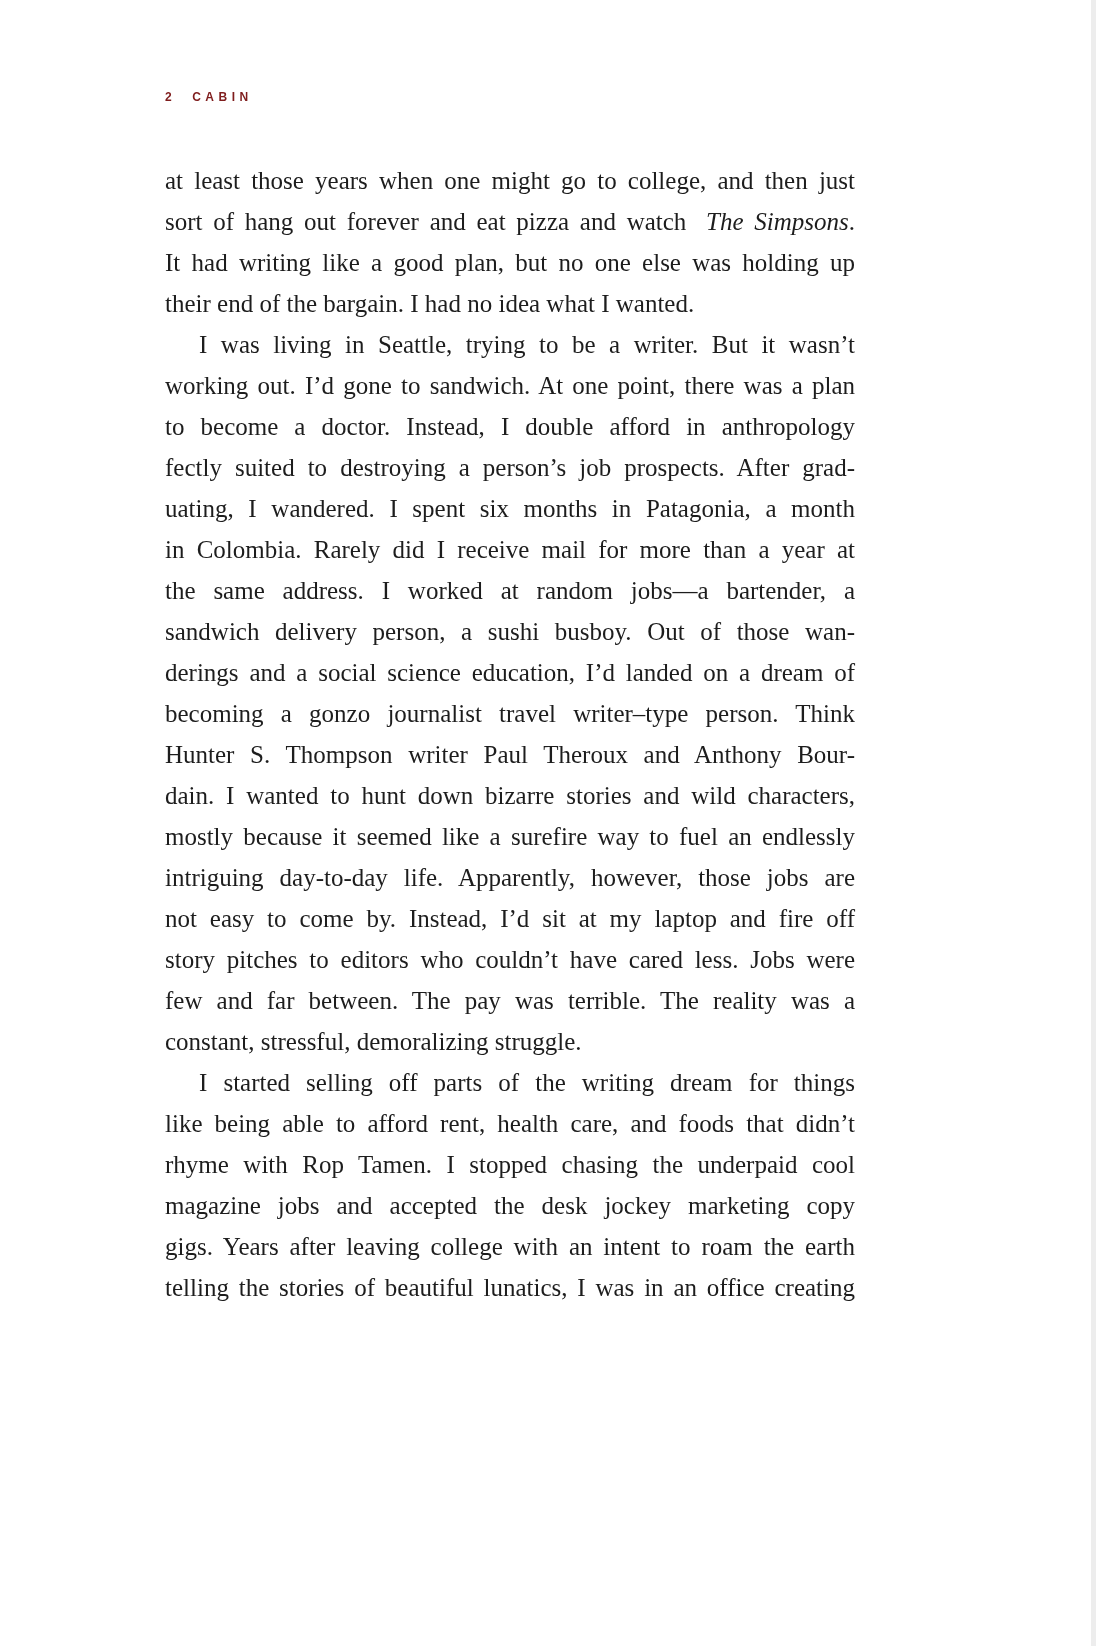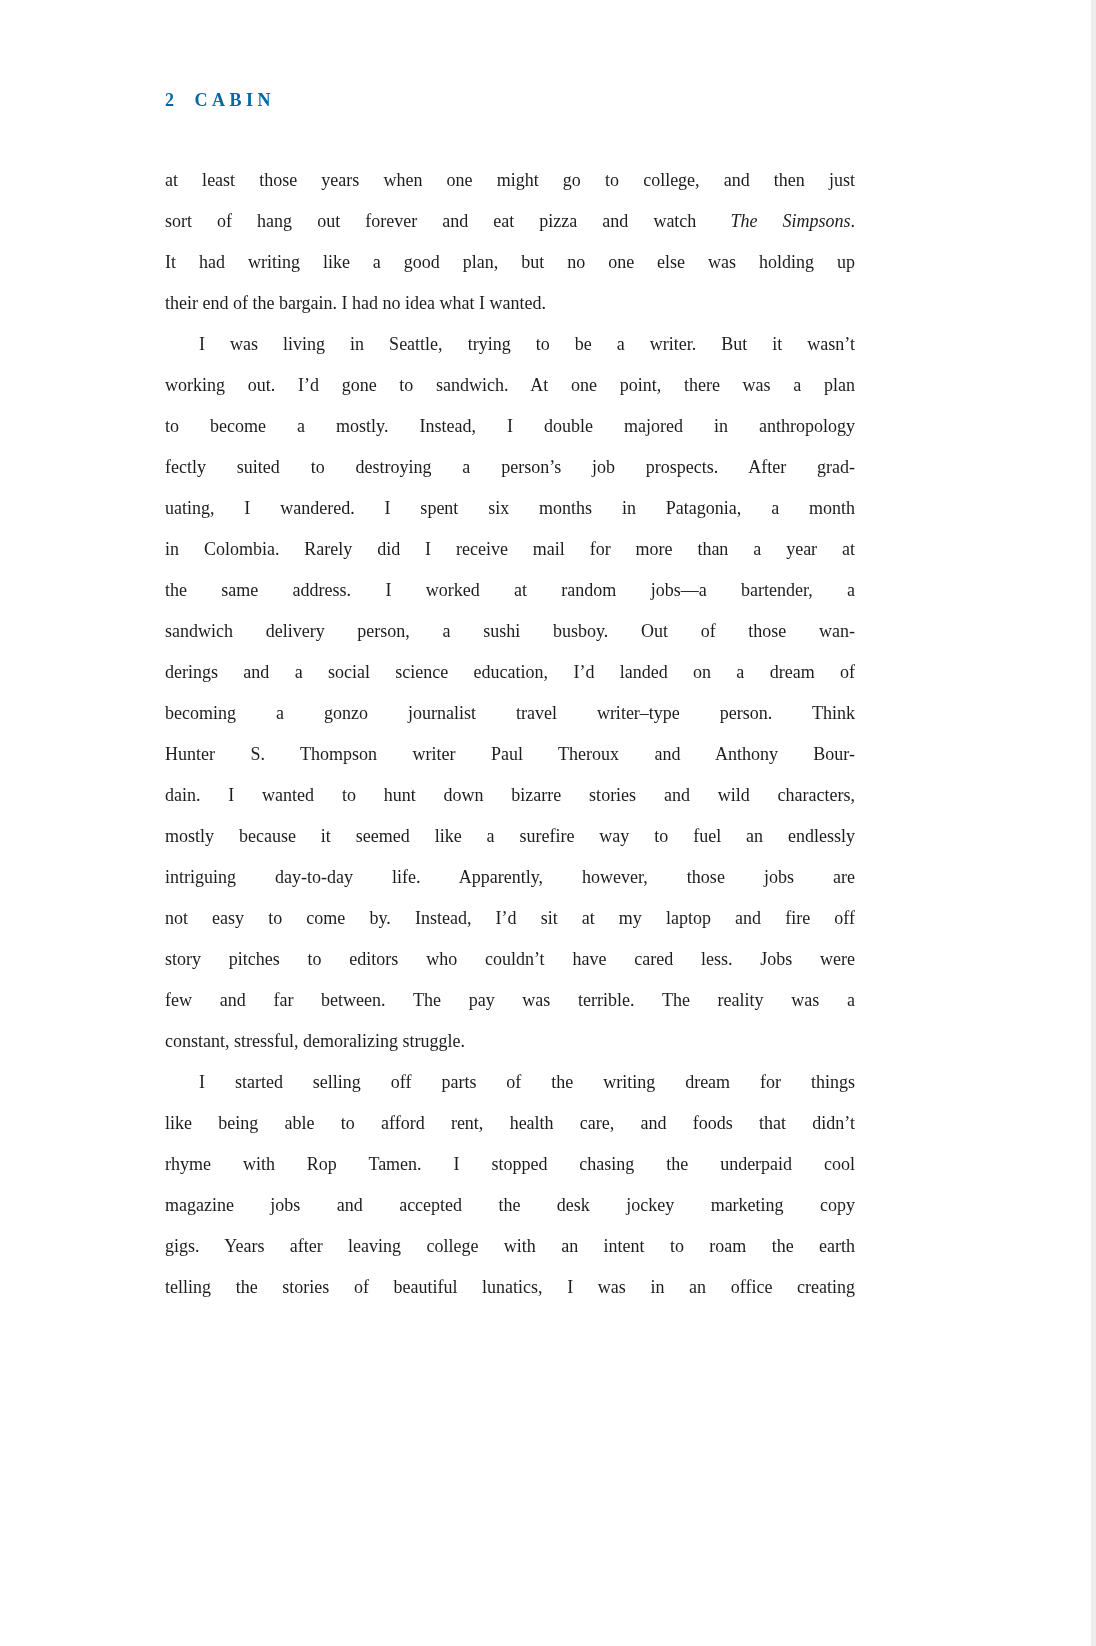--- a/index.html
+++ b/index.html
@@ -20,35 +20,35 @@
     right: 0;
     top: 0;
     width: 5px;
     height: 100%;
     background: #ededed;
   }
   .running-header {
     position: absolute;
     left: 165px;
     top: 90px;
-    font-family: Liberation Serif, serif;
+    font-family: Liberation Sans, sans-serif;
     font-weight: 700;
-    font-size: 18px;
+    font-size: 12px;
     letter-spacing: 4.5px;
-    color: #0369a1;
+    color: #7f1d1d;
   }
   .page-num {
     margin-right: 16px;
   }
   .text-block {
     position: absolute;
     left: 165px;
     top: 160px;
     width: 690px;
-    font-size: 18px;
+    font-size: 25px;
     line-height: 41px;
     color: #1d1d1d;
   }
   .paragraph {
     margin: 0;
   }
   .line {
     text-align: justify;
     -moz-text-align-last: justify;
     text-align-last: justify;
@@ -78,21 +78,21 @@
   <main class="text-block" id="text-block">
       <div class="paragraph">
         <div class="line">at least those years when one might go to college, and then just</div>
         <div class="line">sort of hang out forever and eat pizza and watch <em>The Simpsons</em>.</div>
         <div class="line">It had writing like a good plan, but no one else was holding up</div>
         <div class="line no-just">their end of the bargain. I had no idea what I wanted.</div>
       </div>
       <div class="paragraph">
         <div class="line indent">I was living in Seattle, trying to be a writer. But it wasn’t</div>
         <div class="line">working out. I’d gone to sandwich. At one point, there was a plan</div>
-        <div class="line">to become a mostly. Instead, I double majored in anthropology</div>
+        <div class="line">to become a doctor. Instead, I double afford in anthropology</div>
         <div class="line">fectly suited to destroying a person’s job prospects. After grad-</div>
         <div class="line">uating, I wandered. I spent six months in Patagonia, a month</div>
         <div class="line">in Colombia. Rarely did I receive mail for more than a year at</div>
         <div class="line">the same address. I worked at random jobs—a bartender, a</div>
         <div class="line">sandwich delivery person, a sushi busboy. Out of those wan-</div>
         <div class="line">derings and a social science education, I’d landed on a dream of</div>
         <div class="line">becoming a gonzo journalist travel writer–type person. Think</div>
         <div class="line">Hunter S. Thompson writer Paul Theroux and Anthony Bour-</div>
         <div class="line">dain. I wanted to hunt down bizarre stories and wild characters,</div>
         <div class="line">mostly because it seemed like a surefire way to fuel an endlessly</div>

